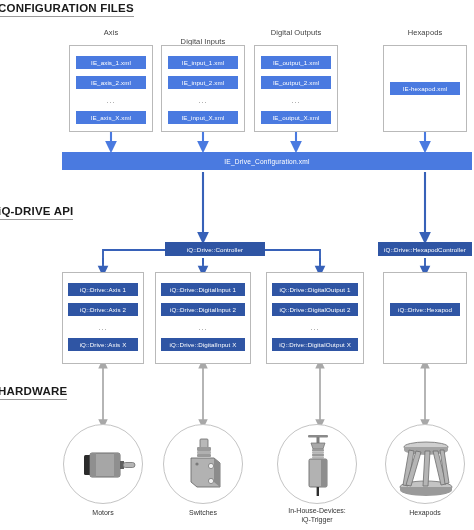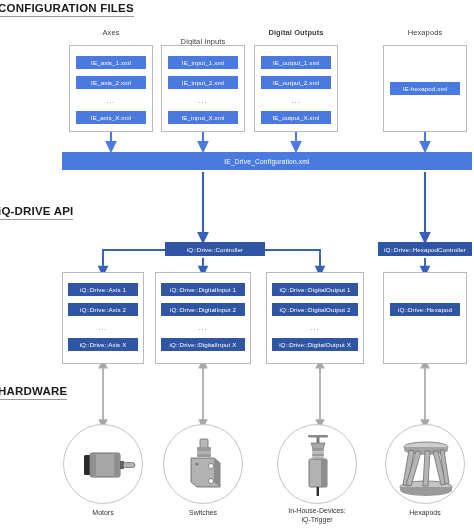--- a/index.html
+++ b/index.html
@@ -164,23 +164,23 @@
       <path d="M425,364 L425,424"></path>
     </g>
   </svg>
 
   <div class="section-label" style="left:-2px; top:2px;">CONFIGURATION FILES</div>
 
   <div class="section-label" style="left:-2px; top:205px;">iQ-DRIVE API</div>
 
   <div class="section-label" style="left:-2px; top:385px;">HARDWARE</div>
 
-  <div class="col-header" style="left:66px; top:28px; width:90px;">Axes</div>
+  <div class="col-header" style="left:66px; top:28px; width:90px;">Axis</div>
   <div class="col-header" style="left:158px; top:28px; width:90px;margin-top:9px;">Digital Inputs</div>
-  <div class="col-header" style="left:251px; top:28px; width:90px;font-weight:bold;">Digital Outputs</div>
+  <div class="col-header" style="left:251px; top:28px; width:90px;">Digital Outputs</div>
   <div class="col-header" style="left:380px; top:28px; width:90px;">Hexapods</div>
 
   <div class="group-box" style="left:69px; top:45px; width:84px; height:87px;"></div>
   <div class="group-box" style="left:161px; top:45px; width:84px; height:87px;"></div>
   <div class="group-box" style="left:254px; top:45px; width:84px; height:87px;"></div>
   <div class="group-box" style="left:383px; top:45px; width:84px; height:87px;"></div>
 
   <div class="file-chip" style="left:76px; top:56px; width:70px; height:13px;">IE_axis_1.xml</div>
   <div class="file-chip" style="left:76px; top:76px; width:70px; height:13px;">IE_axis_2.xml</div>
   <div class="ellipsis" style="left:76px; top:97px; width:70px;">...</div>

